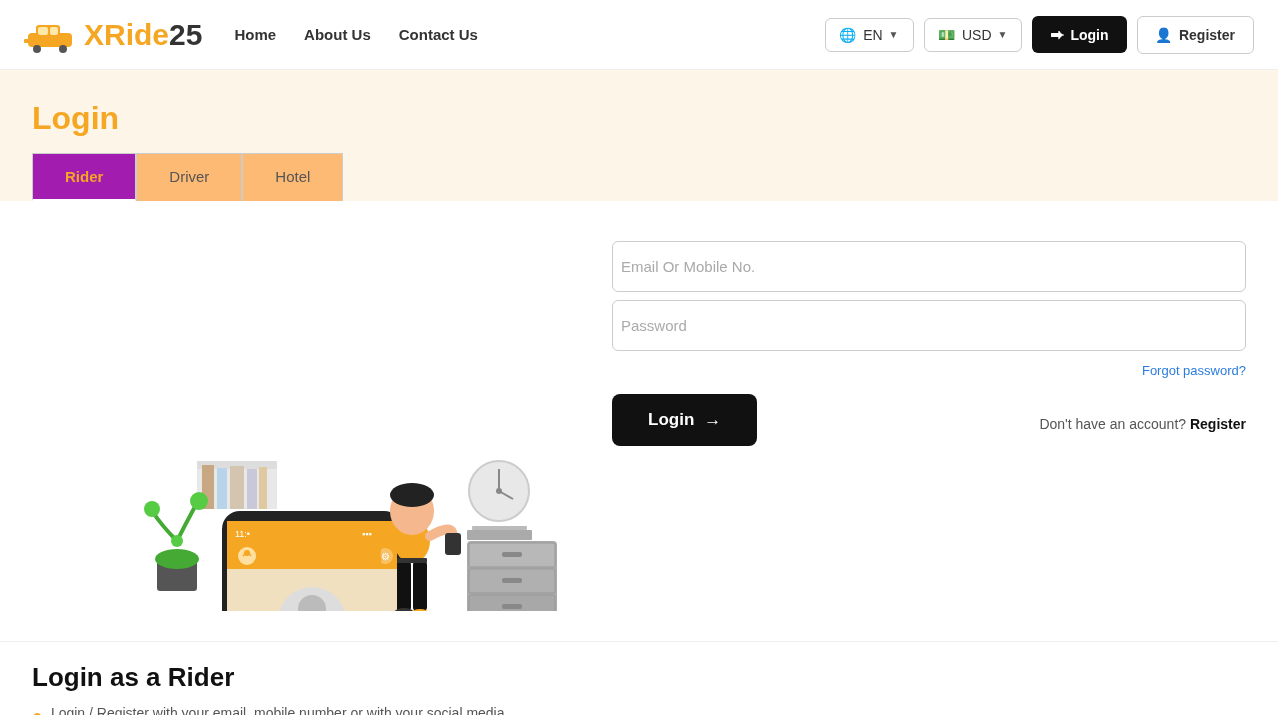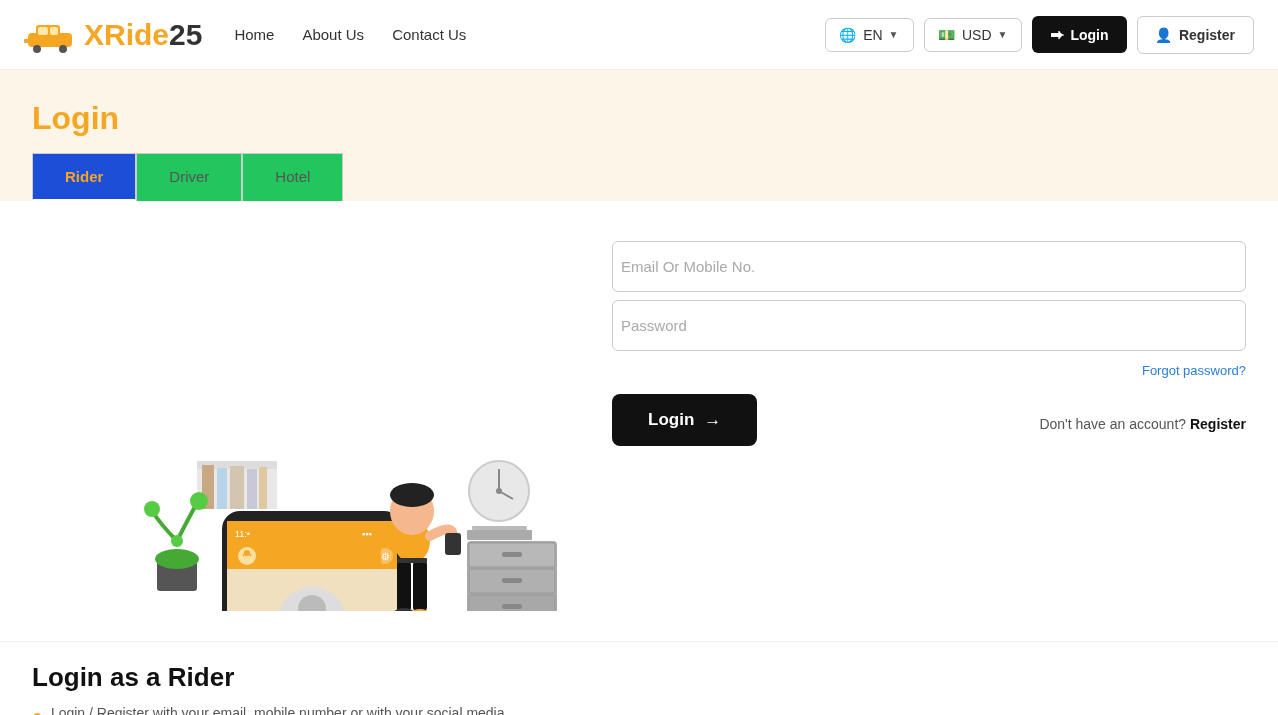--- a/index.html
+++ b/index.html
@@ -33,21 +33,21 @@
     .logo-text span { color: #f5a623; }
     .nav-links {
       display: flex;
       gap: 28px;
       flex: 1;
     }
     .nav-link {
       text-decoration: none;
       color: #333;
       font-size: 15px;
-      font-weight: 400;
+      font-weight: 700;
     }
     .nav-right {
       display: flex;
       align-items: center;
       gap: 10px;
     }
     .lang-btn, .currency-btn {
       display: flex;
       align-items: center;
       gap: 6px;
@@ -103,28 +103,28 @@
     }
 
     
     .tabs-container {
       display: flex;
       gap: 0;
     }
     .tab {
       padding: 14px 32px;
       border: 1px solid #ccc;
-      background: #22c55e;
+      background: #fdba74;
       cursor: pointer;
       font-size: 15px;
       color: #555;
       border-bottom: none;
     }
     .tab.active {
-      background: #1d4ed8;
+      background: #a21caf;
       color: #f5a623;
       border-color: #ccc;
       border-bottom: 2px solid #fff;
       font-weight: 600;
     }
 
     
     .main-content {
       display: flex;
       padding: 30px 32px;

